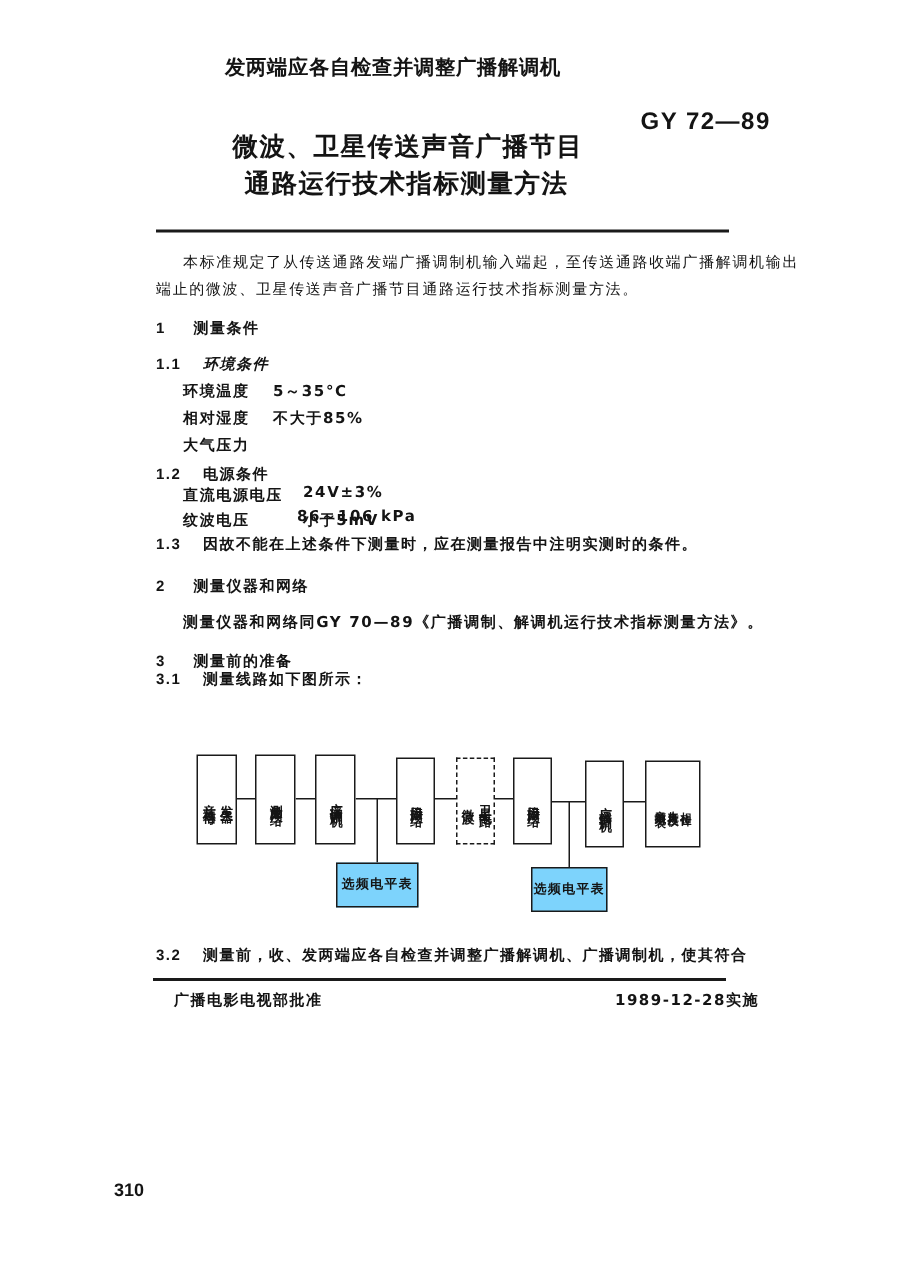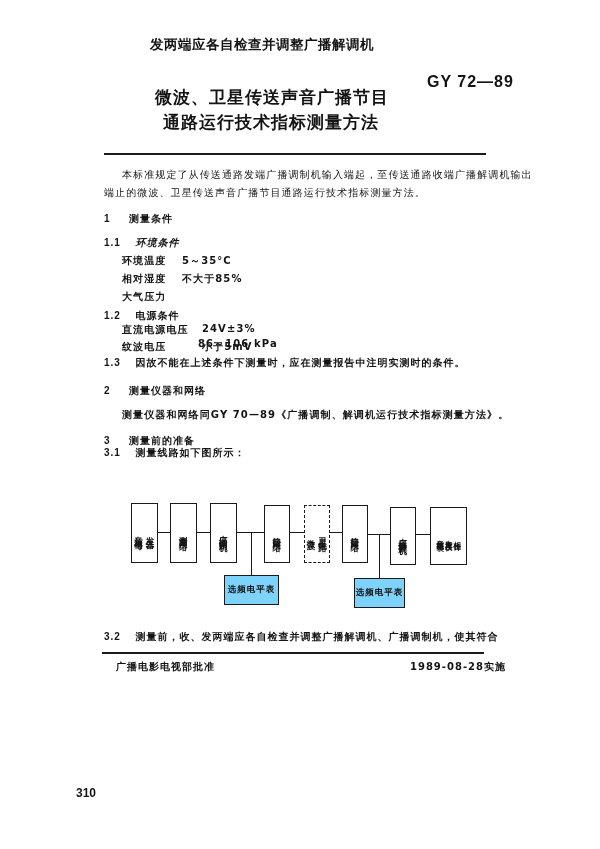--- a/index.html
+++ b/index.html
@@ -189,15 +189,15 @@
 </div>
 
 <div class="abs sec" style="left:104px; top:630px;">
   <span class="num">3.2</span>
   <span style="margin-left:10px;">测量前，收、发两端应各自检查并调整广播解调机、广播调制机，使其符合</span>
 </div>
 
 <div class="rule" style="left:102px; top:652px; width:382px;"></div>
 
 <div class="abs sec" style="left:102px; top:660px;margin-left:14px;">广播电影电视部批准</div>
-<div class="abs sec" style="left:410px; top:660px;">1989-08-28实施</div>
+<div class="abs sec" style="left:410px; top:660px;">1989-12-28实施</div>
 
 <div class="abs num" style="left:76px; top:786px; font-size:12px;">310</div>
 
 </body></html>

